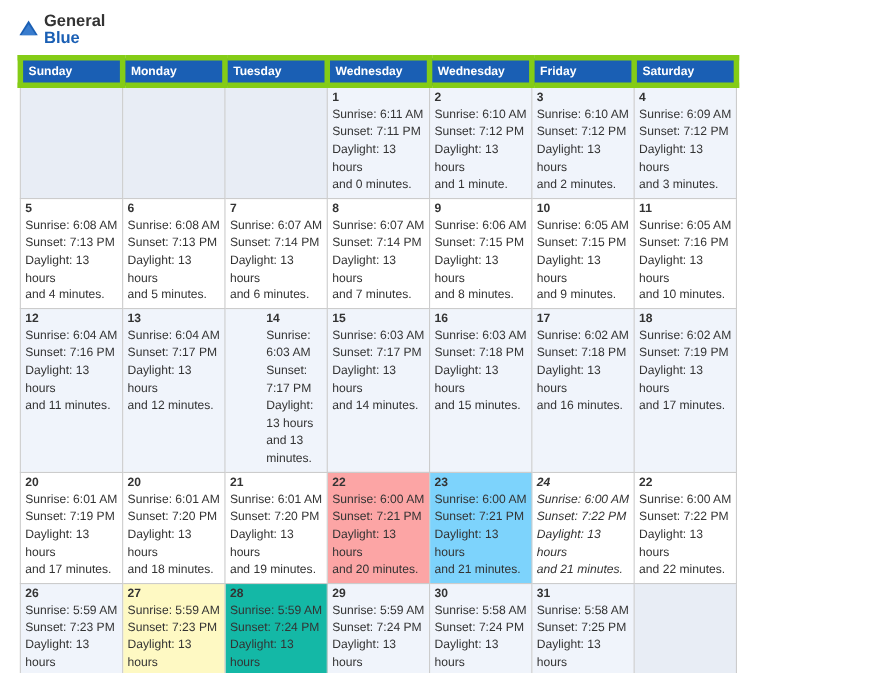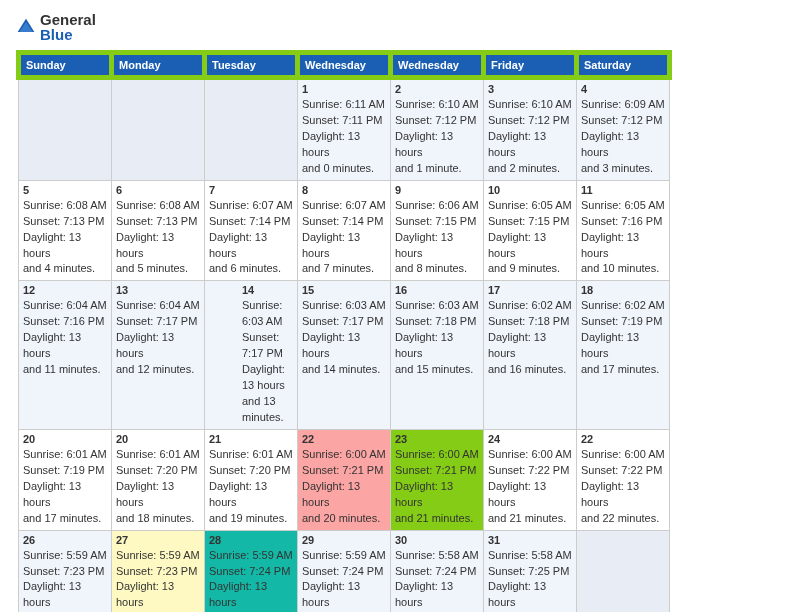--- a/index.html
+++ b/index.html
@@ -219,25 +219,25 @@
             <div class="day-info">Sunrise: 6:01 AM<br>Sunset: 7:20 PM<br>Daylight: 13 hours<br>and 18 minutes.</div>
           </td>
           <td style="background: rgb(255, 255, 255); border-radius: 30px;">
             <div class="day-num">21</div>
             <div class="day-info">Sunrise: 6:01 AM<br>Sunset: 7:20 PM<br>Daylight: 13 hours<br>and 19 minutes.</div>
           </td>
           <td style="background: #fca5a5;">
             <div class="day-num">22</div>
             <div class="day-info">Sunrise: 6:00 AM<br>Sunset: 7:21 PM<br>Daylight: 13 hours<br>and 20 minutes.</div>
           </td>
-          <td style="background: #84cc16;">
+          <td style="background: #7dd3fc;">
             <div class="day-num">23</div>
             <div class="day-info">Sunrise: 6:00 AM<br>Sunset: 7:21 PM<br>Daylight: 13 hours<br>and 21 minutes.</div>
           </td>
-          <td style="background: rgb(255, 255, 255);">
+          <td style="background: rgb(255, 255, 255); font-style: italic;">
             <div class="day-num">24</div>
             <div class="day-info">Sunrise: 6:00 AM<br>Sunset: 7:22 PM<br>Daylight: 13 hours<br>and 21 minutes.</div>
           </td>
           <td style="background: rgb(255, 255, 255);">
             <div class="day-num">22</div>
             <div class="day-info">Sunrise: 6:00 AM<br>Sunset: 7:22 PM<br>Daylight: 13 hours<br>and 22 minutes.</div>
           </td>
         </tr>
         <tr>
           <td style="background: rgb(240, 244, 251);">

